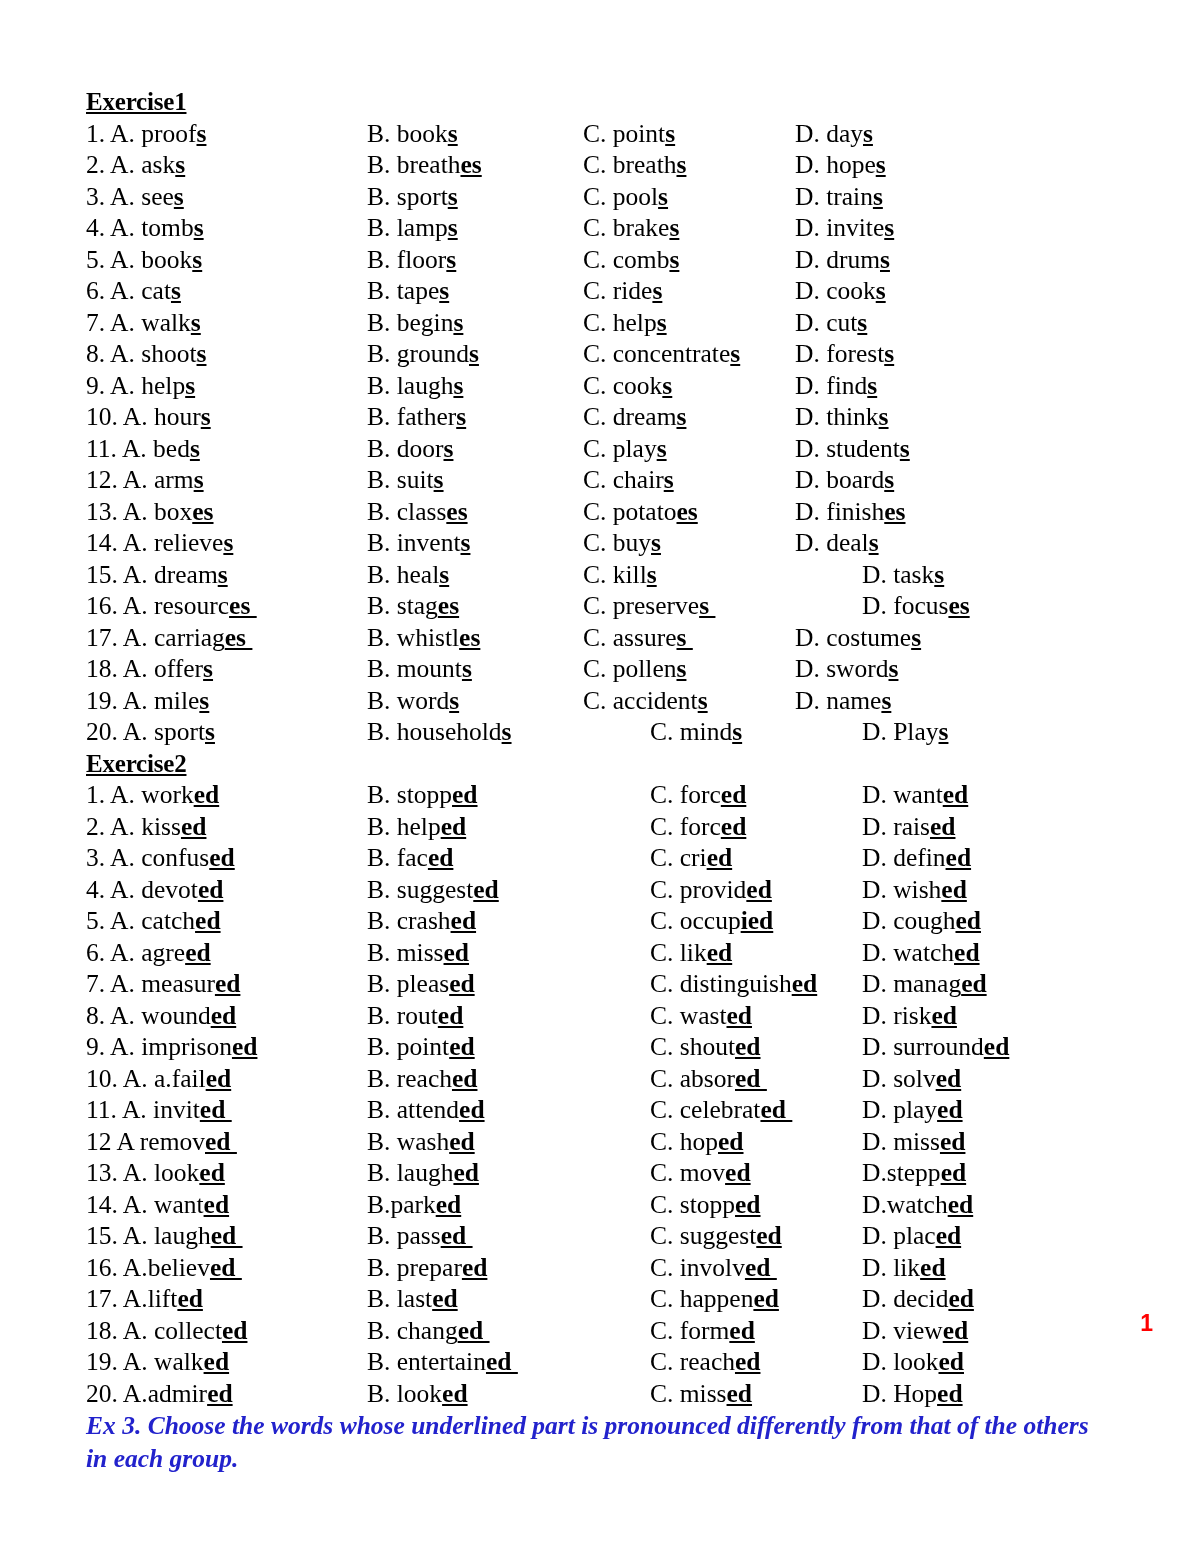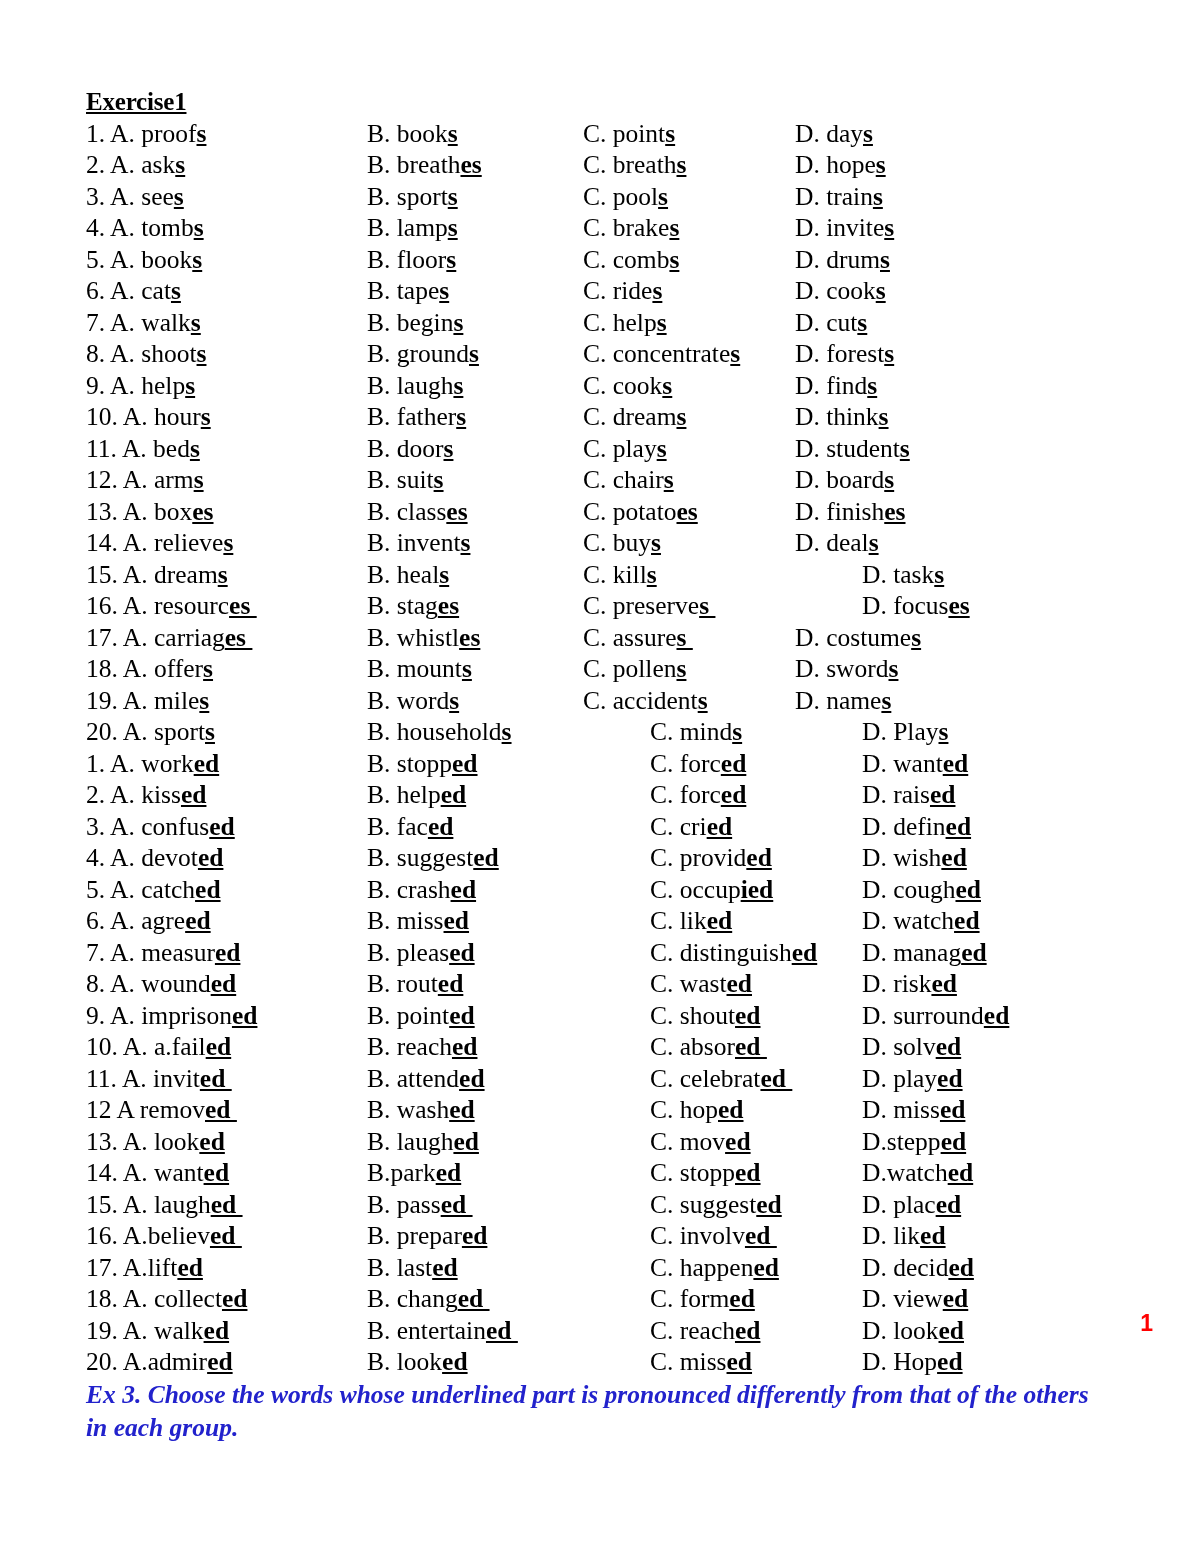--- a/index.html
+++ b/index.html
@@ -92,20 +92,21 @@
         <div class="q-row"><span class="opt" style="left: 0px;"><span class="stem">13. A. box</span><span class="u">es</span></span><span class="opt" style="left: 281px;"><span class="stem">B. class</span><span class="u">es</span></span><span class="opt" style="left: 497px;"><span class="stem">C. potato</span><span class="u">es</span></span><span class="opt" style="left: 709px;"><span class="stem">D. finish</span><span class="u">es</span></span></div>
         <div class="q-row"><span class="opt" style="left: 0px;"><span class="stem">14. A. relieve</span><span class="u">s</span></span><span class="opt" style="left: 281px;"><span class="stem">B. invent</span><span class="u">s</span></span><span class="opt" style="left: 497px;"><span class="stem">C. buy</span><span class="u">s</span></span><span class="opt" style="left: 709px;"><span class="stem">D. deal</span><span class="u">s</span></span></div>
         <div class="q-row"><span class="opt" style="left: 0px;"><span class="stem">15. A. dream</span><span class="u">s</span></span><span class="opt" style="left: 281px;"><span class="stem">B. heal</span><span class="u">s</span></span><span class="opt" style="left: 497px;"><span class="stem">C. kill</span><span class="u">s</span></span><span class="opt" style="left: 776px;"><span class="stem">D. task</span><span class="u">s</span></span></div>
         <div class="q-row"><span class="opt" style="left: 0px;"><span class="stem">16. A. resourc</span><span class="u">es </span></span><span class="opt" style="left: 281px;"><span class="stem">B. stag</span><span class="u">es</span></span><span class="opt" style="left: 497px;"><span class="stem">C. preserve</span><span class="u">s </span></span><span class="opt" style="left: 776px;"><span class="stem">D. focus</span><span class="u">es</span></span></div>
         <div class="q-row"><span class="opt" style="left: 0px;"><span class="stem">17. A. carriag</span><span class="u">es </span></span><span class="opt" style="left: 281px;"><span class="stem">B. whistl</span><span class="u">es</span></span><span class="opt" style="left: 497px;"><span class="stem">C. assure</span><span class="u">s </span></span><span class="opt" style="left: 709px;"><span class="stem">D. costume</span><span class="u">s</span></span></div>
         <div class="q-row"><span class="opt" style="left: 0px;"><span class="stem">18. A. offer</span><span class="u">s</span></span><span class="opt" style="left: 281px;"><span class="stem">B. mount</span><span class="u">s</span></span><span class="opt" style="left: 497px;"><span class="stem">C. pollen</span><span class="u">s</span></span><span class="opt" style="left: 709px;"><span class="stem">D. sword</span><span class="u">s</span></span></div>
         <div class="q-row"><span class="opt" style="left: 0px;"><span class="stem">19. A. mile</span><span class="u">s</span></span><span class="opt" style="left: 281px;"><span class="stem">B. word</span><span class="u">s</span></span><span class="opt" style="left: 497px;"><span class="stem">C. accident</span><span class="u">s</span></span><span class="opt" style="left: 709px;"><span class="stem">D. name</span><span class="u">s</span></span></div>
         <div class="q-row"><span class="opt" style="left: 0px;"><span class="stem">20. A. sport</span><span class="u">s</span></span><span class="opt" style="left: 281px;"><span class="stem">B. household</span><span class="u">s</span></span><span class="opt" style="left: 564px;"><span class="stem">C. mind</span><span class="u">s</span></span><span class="opt" style="left: 776px;"><span class="stem">D. Play</span><span class="u">s</span></span></div>
       </div>
 
+    <div class="section-heading">Exercise2</div>
     <div id="ex2-list">
         <div class="q-row"><span class="opt" style="left: 0px;"><span class="stem">1. A. work</span><span class="u">ed</span></span><span class="opt" style="left: 281px;"><span class="stem">B. stopp</span><span class="u">ed</span></span><span class="opt" style="left: 564px;"><span class="stem">C. forc</span><span class="u">ed</span></span><span class="opt" style="left: 776px;"><span class="stem">D. want</span><span class="u">ed</span></span></div>
         <div class="q-row"><span class="opt" style="left: 0px;"><span class="stem">2. A. kiss</span><span class="u">ed</span></span><span class="opt" style="left: 281px;"><span class="stem">B. help</span><span class="u">ed</span></span><span class="opt" style="left: 564px;"><span class="stem">C. forc</span><span class="u">ed</span></span><span class="opt" style="left: 776px;"><span class="stem">D. rais</span><span class="u">ed</span></span></div>
         <div class="q-row"><span class="opt" style="left: 0px;"><span class="stem">3. A. confus</span><span class="u">ed</span></span><span class="opt" style="left: 281px;"><span class="stem">B. fac</span><span class="u">ed</span></span><span class="opt" style="left: 564px;"><span class="stem">C. cri</span><span class="u">ed</span></span><span class="opt" style="left: 776px;"><span class="stem">D. defin</span><span class="u">ed</span></span></div>
         <div class="q-row"><span class="opt" style="left: 0px;"><span class="stem">4. A. devot</span><span class="u">ed</span></span><span class="opt" style="left: 281px;"><span class="stem">B. suggest</span><span class="u">ed</span></span><span class="opt" style="left: 564px;"><span class="stem">C. provid</span><span class="u">ed</span></span><span class="opt" style="left: 776px;"><span class="stem">D. wish</span><span class="u">ed</span></span></div>
         <div class="q-row"><span class="opt" style="left: 0px;"><span class="stem">5. A. catch</span><span class="u">ed</span></span><span class="opt" style="left: 281px;"><span class="stem">B. crash</span><span class="u">ed</span></span><span class="opt" style="left: 564px;"><span class="stem">C. occup</span><span class="u">ied</span></span><span class="opt" style="left: 776px;"><span class="stem">D. cough</span><span class="u">ed</span></span></div>
         <div class="q-row"><span class="opt" style="left: 0px;"><span class="stem">6. A. agre</span><span class="u">ed</span></span><span class="opt" style="left: 281px;"><span class="stem">B. miss</span><span class="u">ed</span></span><span class="opt" style="left: 564px;"><span class="stem">C. lik</span><span class="u">ed</span></span><span class="opt" style="left: 776px;"><span class="stem">D. watch</span><span class="u">ed</span></span></div>
         <div class="q-row"><span class="opt" style="left: 0px;"><span class="stem">7. A. measur</span><span class="u">ed</span></span><span class="opt" style="left: 281px;"><span class="stem">B. pleas</span><span class="u">ed</span></span><span class="opt" style="left: 564px;"><span class="stem">C. distinguish</span><span class="u">ed</span></span><span class="opt" style="left: 776px;"><span class="stem">D. manag</span><span class="u">ed</span></span></div>
         <div class="q-row"><span class="opt" style="left: 0px;"><span class="stem">8. A. wound</span><span class="u">ed</span></span><span class="opt" style="left: 281px;"><span class="stem">B. rout</span><span class="u">ed</span></span><span class="opt" style="left: 564px;"><span class="stem">C. wast</span><span class="u">ed</span></span><span class="opt" style="left: 776px;"><span class="stem">D. risk</span><span class="u">ed</span></span></div>
         <div class="q-row"><span class="opt" style="left: 0px;"><span class="stem">9. A. imprison</span><span class="u">ed</span></span><span class="opt" style="left: 281px;"><span class="stem">B. point</span><span class="u">ed</span></span><span class="opt" style="left: 564px;"><span class="stem">C. shout</span><span class="u">ed</span></span><span class="opt" style="left: 776px;"><span class="stem">D. surround</span><span class="u">ed</span></span></div>

